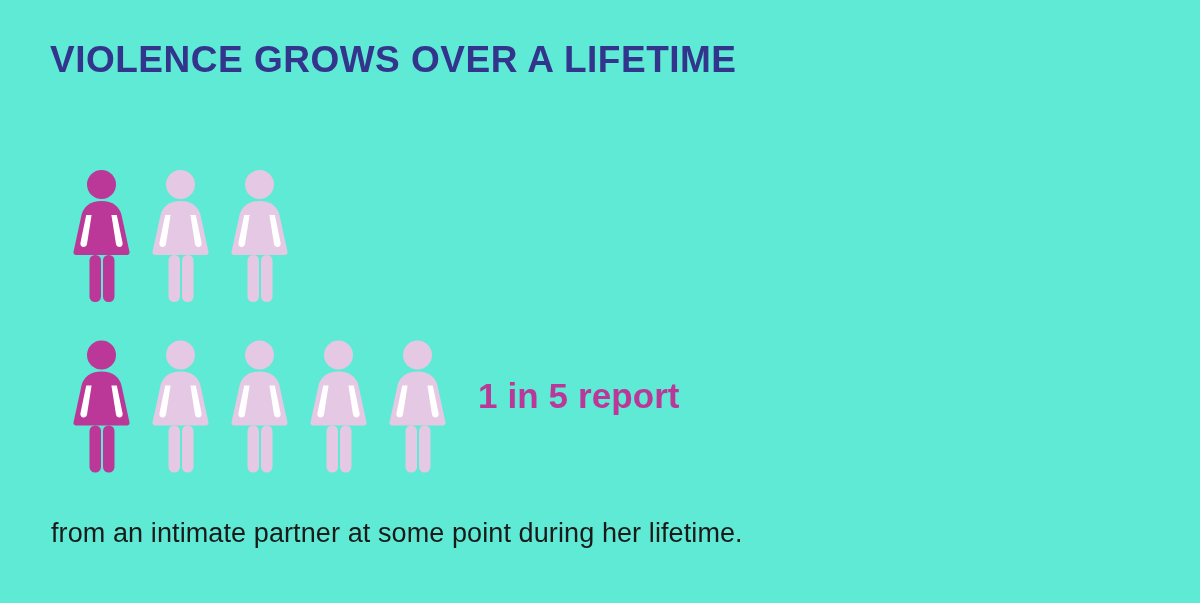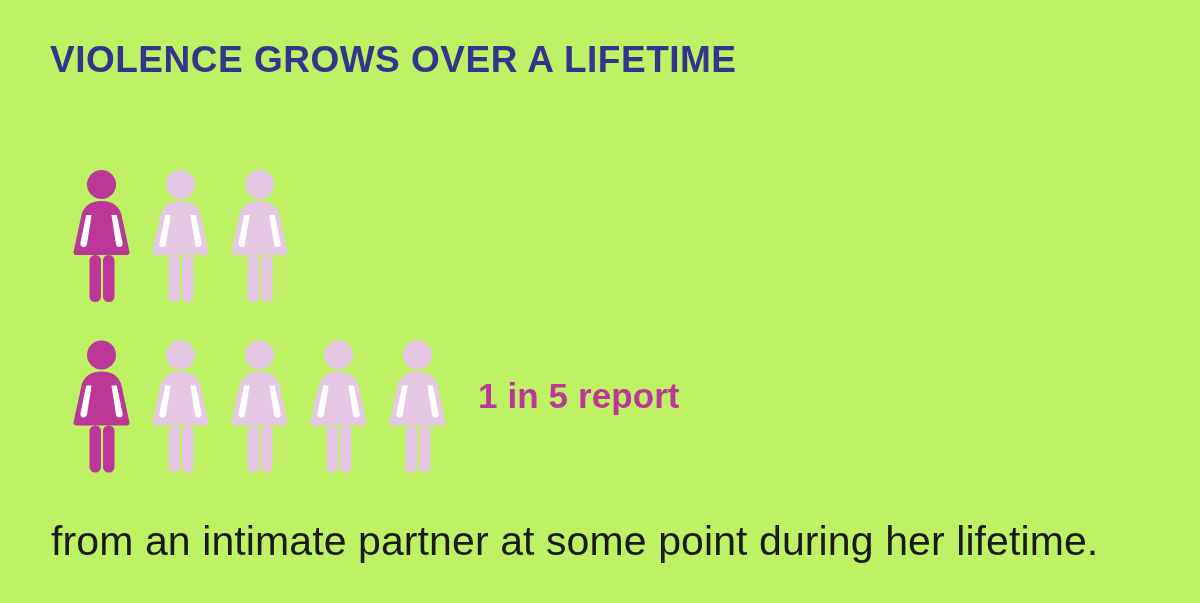--- a/index.html
+++ b/index.html
@@ -9,21 +9,21 @@
     background: #ffffff;
   }
   body {
     font-family: "Liberation Sans", sans-serif;
     -webkit-font-smoothing: antialiased;
   }
   #infographic {
     position: relative;
     width: 1200px;
     height: 603px;
-    background: #bef264;
+    background: #5eead4;
     overflow: hidden;
   }
 
   
   .title {
     position: absolute;
     left: 50px;
     top: 41px;
     font-size: 37px;
     font-weight: bold;
@@ -69,21 +69,21 @@
   }
   #statement-1 { left: 478px; top: 188px; }
   #statement-2 { left: 478px; top: 374px; }
   .statement .line { display: block; }
 
   
   .caption {
     position: absolute;
     left: 51px;
     top: 518px;
-    font-size: 41px;
+    font-size: 27px;
     font-weight: normal;
     color: #1a1a1a;
     letter-spacing: 0.1px;
     white-space: nowrap;
   }
 </style>
 </head>
 <body>
 
 <div id="infographic">

